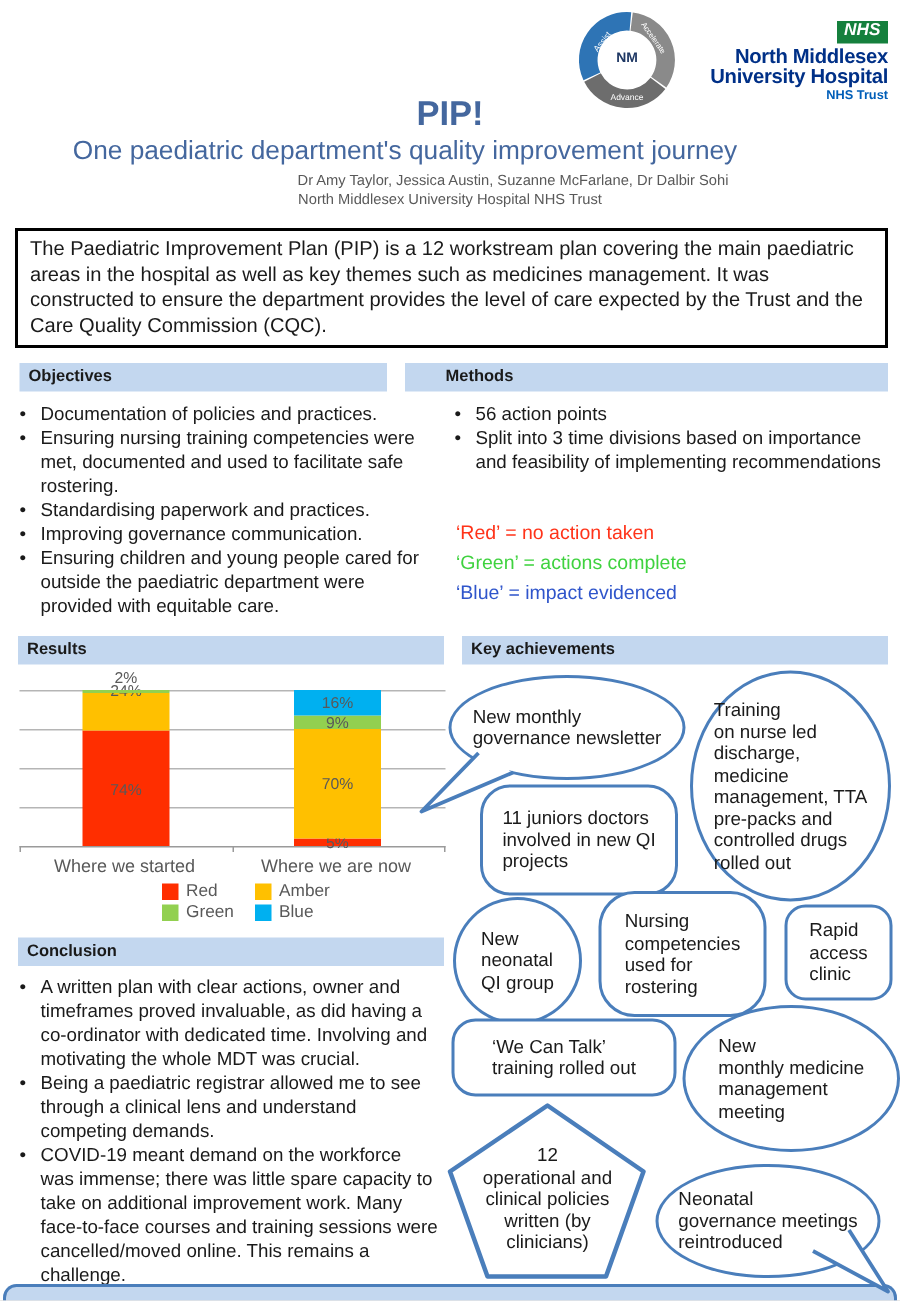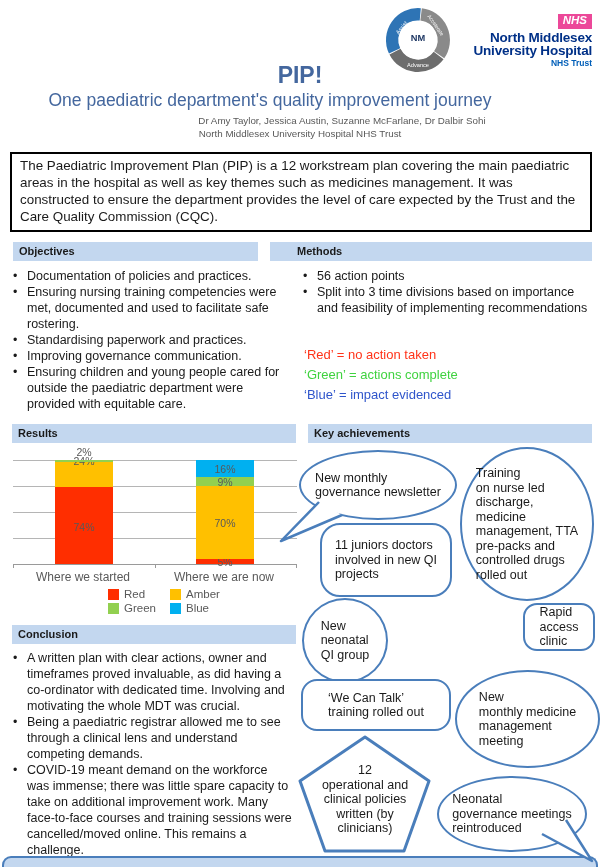--- a/index.html
+++ b/index.html
@@ -5,21 +5,21 @@
   html,body{margin:0;padding:0;background:#e8e8e8;}
   #poster{
     position:relative;width:600px;height:867px;background:#ffffff;
     font-family:"Liberation Sans", sans-serif;color:#1a1a1a;overflow:hidden;
     margin:0 auto;box-shadow:0 0 4px rgba(0,0,0,.25);
   }
   .abs{position:absolute;}
   
   #qi-logo{left:385px;top:7px;width:66px;height:66px;}
   #nhs-block{right:8px;top:11px;width:150px;text-align:right;line-height:1.02;}
-  #nhs-box{display:inline-block;background:#ec4899;color:#fff;font-weight:bold;font-style:italic;
+  #nhs-box{display:inline-block;background:#15803d;color:#fff;font-weight:bold;font-style:italic;
            font-size:11.5px;padding:1px 5px 2px 5px;margin-bottom:2px;}
   .nhs-org{font-weight:bold;color:#003087;font-size:13.5px;letter-spacing:-0.2px;}
   .nhs-trust{font-weight:bold;color:#005EB8;font-size:8.5px;margin-top:1px;}
   #page-title{left:0;top:62px;width:600px;text-align:center;font-size:23px;}
   #page-subtitle{left:0;top:90px;width:540px;text-align:center;font-size:17.5px;}
   #page-authors{left:0;top:115px;width:600px;text-align:center;font-size:9.8px;color:#595959;margin-left:42px;}
   #page-affil{left:0;top:128px;width:600px;text-align:center;font-size:9.8px;color:#595959;}
   
   #intro-box{left:10px;top:152px;width:562px;border:2px solid #000;padding:4px 8px;
              font-size:13.4px;line-height:1.26;}
@@ -56,21 +56,21 @@
   
   .bubble{border:2.5px solid #4A7EBB;background:#fff;display:flex;align-items:center;justify-content:center;
           text-align:left;font-size:12.5px;line-height:1.16;box-sizing:border-box;}
   .bubble-text{white-space:pre-line;}
   .ellipse{border-radius:50%;}
   #b-newsletter{left:299px;top:450px;width:158px;height:70px;}
   #b-training{left:460px;top:447px;width:134px;height:154px;}
   #b-juniors{left:320px;top:523px;width:132px;height:74px;border-radius:20px;}
   #b-neonatalqi{left:302px;top:598px;width:86px;height:85px;}
   #b-nursing{left:399px;top:594px;width:112px;height:84px;border-radius:24px;}
-  #b-rapid{left:523px;top:603px;width:72px;height:48px;border-radius:14px;}
+  #b-rapid{left:523px;top:603px;width:72px;height:64px;border-radius:14px;}
   #b-wecantalk{left:301px;top:679px;width:150px;height:52px;border-radius:16px;}
   #b-medicine{left:455px;top:670px;width:145px;height:98px;}
   #b-neogov{left:437px;top:776px;width:150px;height:76px;}
   #pentagon-svg{left:296px;top:734px;width:138px;height:122px;}
   #pentagon-text{left:308px;top:763px;width:114px;text-align:center;font-size:12.5px;line-height:1.16;white-space:pre-line;}
   .tail-svg{position:absolute;z-index:5;}
   #tail-newsletter{left:274px;top:494px;width:80px;height:56px;}
   #tail-neogov{left:528px;top:814px;width:70px;height:50px;}
   
   #bottom-bar{left:2px;top:856px;width:592px;height:14px;background:#C3D7EF;
@@ -238,20 +238,26 @@
 involved in new QI
 projects</span>
     </div>
 
   <div id="b-neonatalqi" class="abs bubble ellipse">
       <span class="bubble-text">New
 neonatal
 QI group</span>
     </div>
 
+  <div id="b-nursing" class="abs bubble">
+      <span class="bubble-text">Nursing
+competencies
+used for
+rostering</span>
+    </div>
 
   <div id="b-rapid" class="abs bubble">
       <span class="bubble-text">Rapid
 access
 clinic</span>
     </div>
 
   <div id="b-wecantalk" class="abs bubble">
       <span class="bubble-text">‘We Can Talk’
 training rolled out</span>

